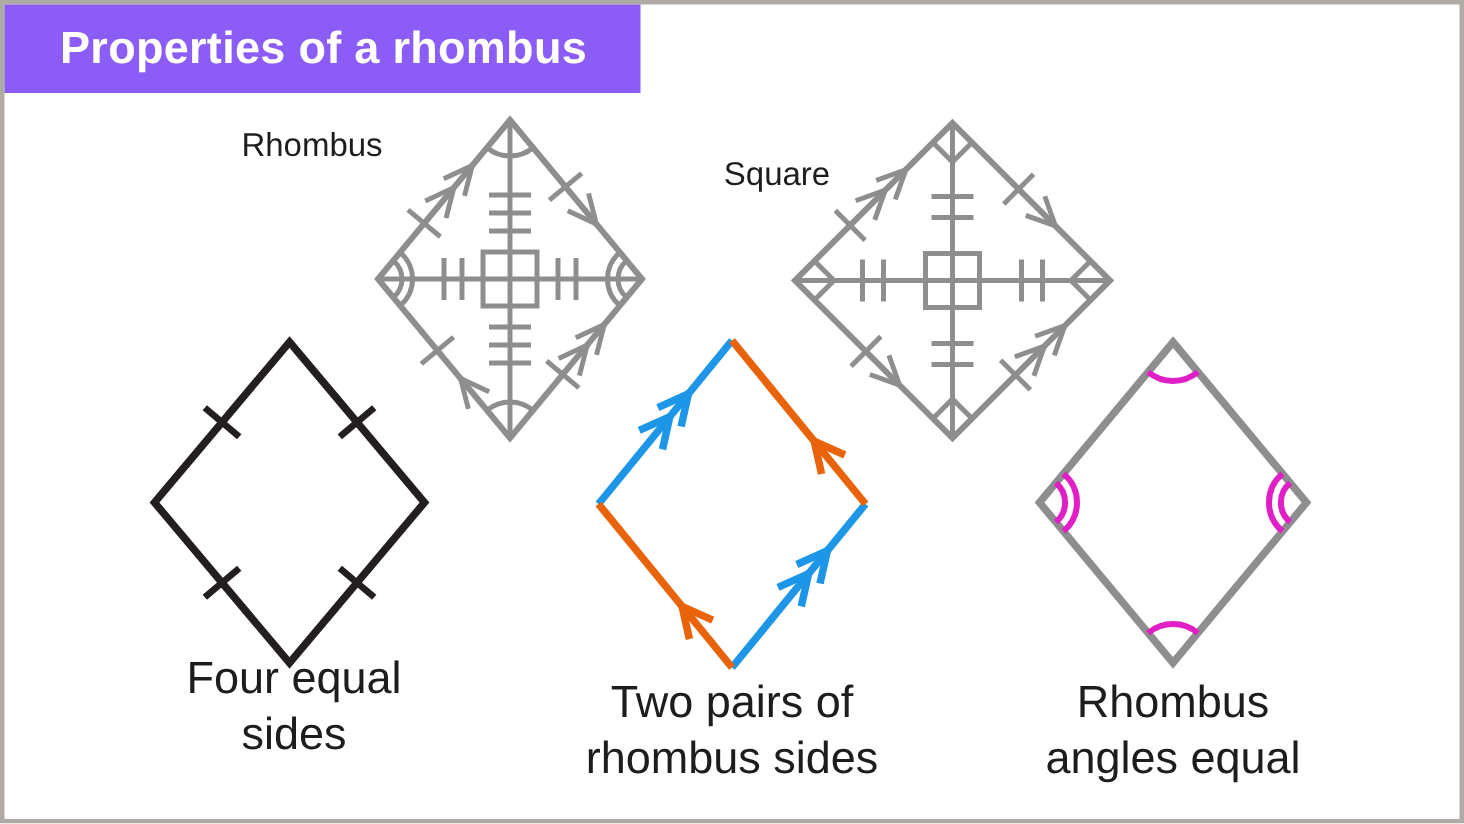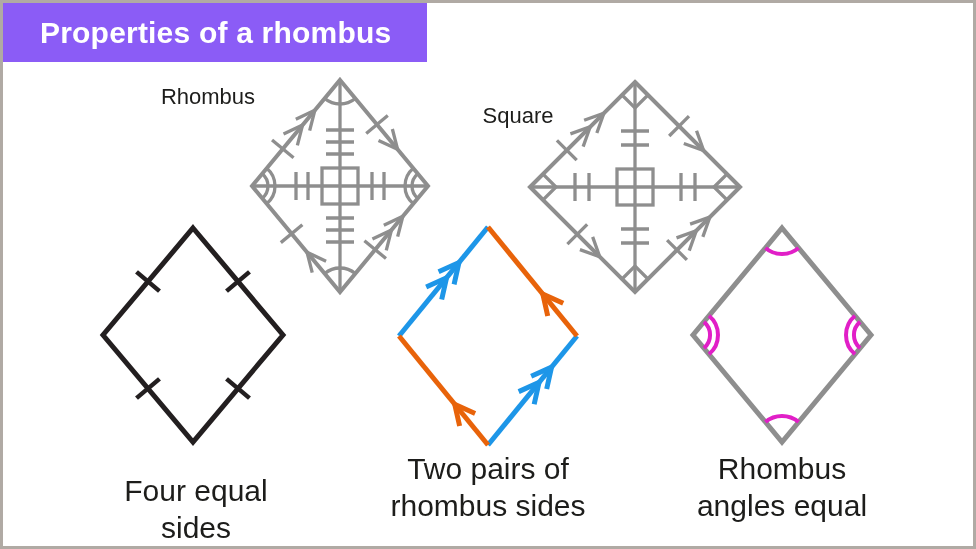--- a/index.html
+++ b/index.html
@@ -153,18 +153,18 @@
     </g>
     <g stroke-width="4" stroke="#E11FC7">
       <path d="M765.4,248 A26,26 0 0 0 798.6,248"></path>
       <path d="M765.4,422 A26,26 0 0 1 798.6,422"></path>
       <path d="M703.9,321.9 A17,17 0 0 1 703.9,348.1 M709,315.8 A25,25 0 0 1 709,354.2"></path>
       <path d="M860.1,321.9 A17,17 0 0 0 860.1,348.1 M855,315.8 A25,25 0 0 0 855,354.2"></path>
     </g>
   </g>
 </svg>
 
-<div class="caption" style="left:196px; top:472px;">Four equal
+<div class="caption" style="left:196px; top:434px;">Four equal
 sides</div>
 <div class="caption" style="left:488px; top:450px;">Two pairs of
 rhombus sides</div>
 <div class="caption" style="left:782px; top:450px;">Rhombus
 angles equal</div>
 
 </body></html>

